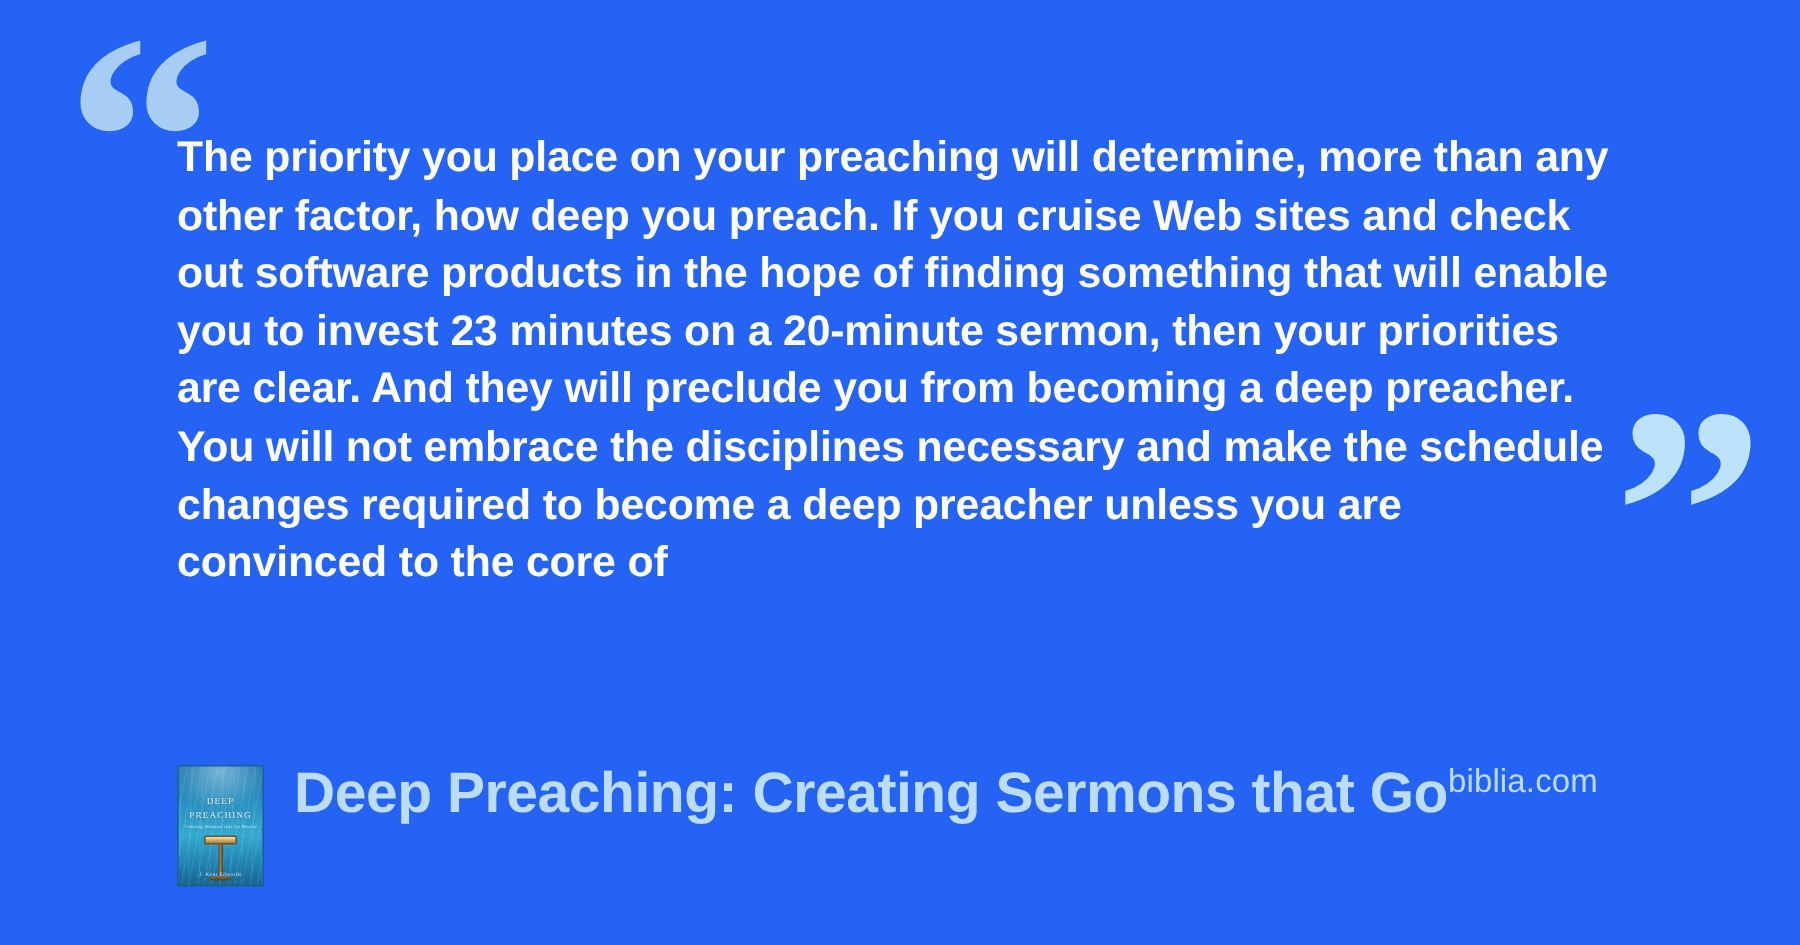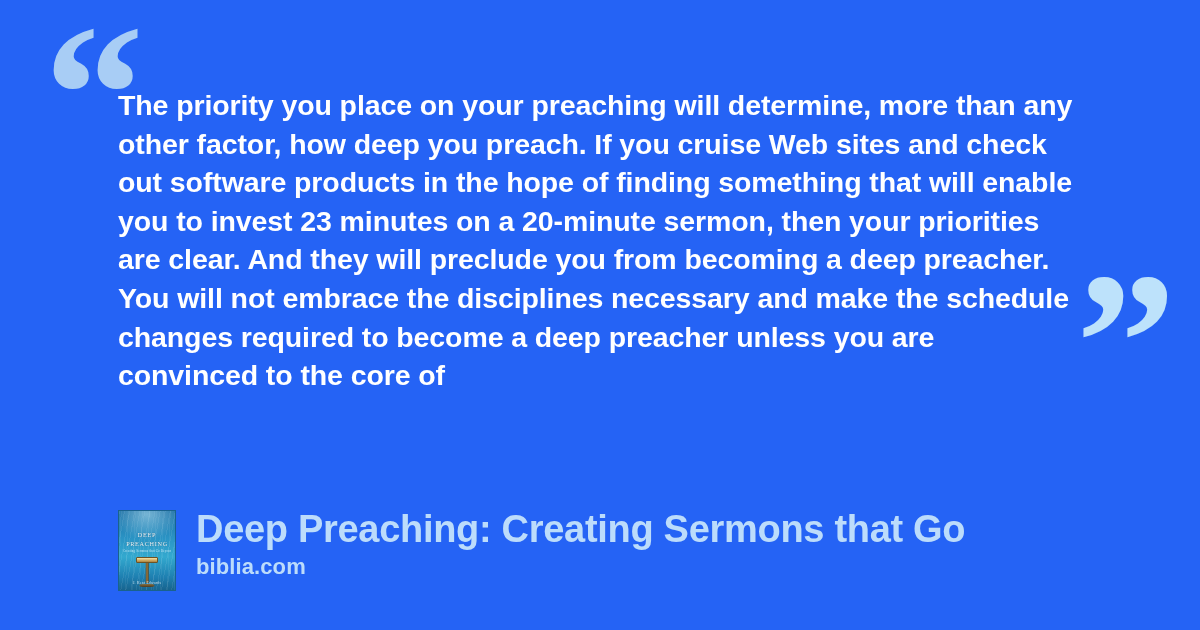--- a/index.html
+++ b/index.html
@@ -173,38 +173,37 @@
     transform: translateX(-50%);
     width: 15px;
     height: 3px;
     background: linear-gradient(180deg, #8d6f3c 0%, #4d3c21 100%);
     border-radius: 40%;
   }
 
   .footer-text {
     margin-left: 20px;
     display: flex;
-    flex-direction: column;
     justify-content: flex-start;
   }
   .book-title {
     margin: 0;
     color: #bcdcfb;
     font-size: 38px;
     font-weight: 700;
     line-height: 46px;
     letter-spacing: -0.3px;
     white-space: nowrap;
     font-family: "Liberation Sans", sans-serif;
   }
   .site-name {
     margin: 2px 0 0 0;
     color: #bcdcfb;
     font-size: 22px;
-    font-weight: 700;
+    font-weight: 400;
     line-height: 26px;
     letter-spacing: 0.1px;
     font-family: "Liberation Sans", sans-serif;
   }
 </style>
 </head>
 <body>
 
 <div class="card">
 

